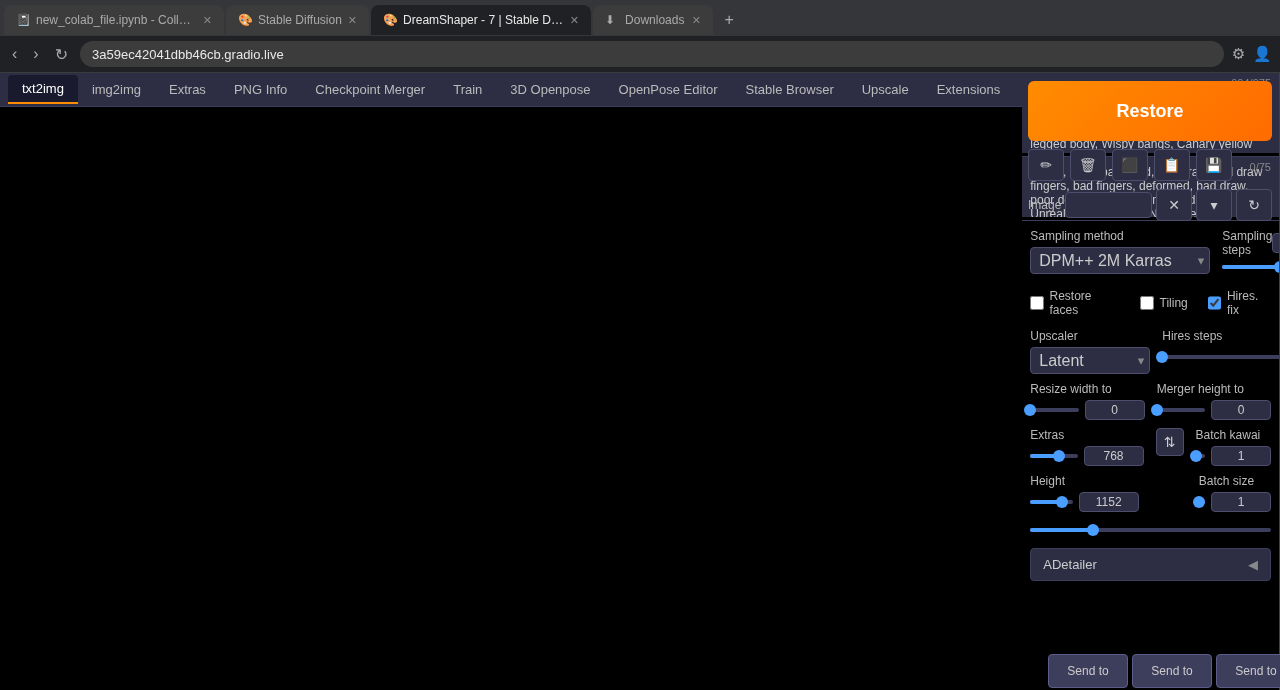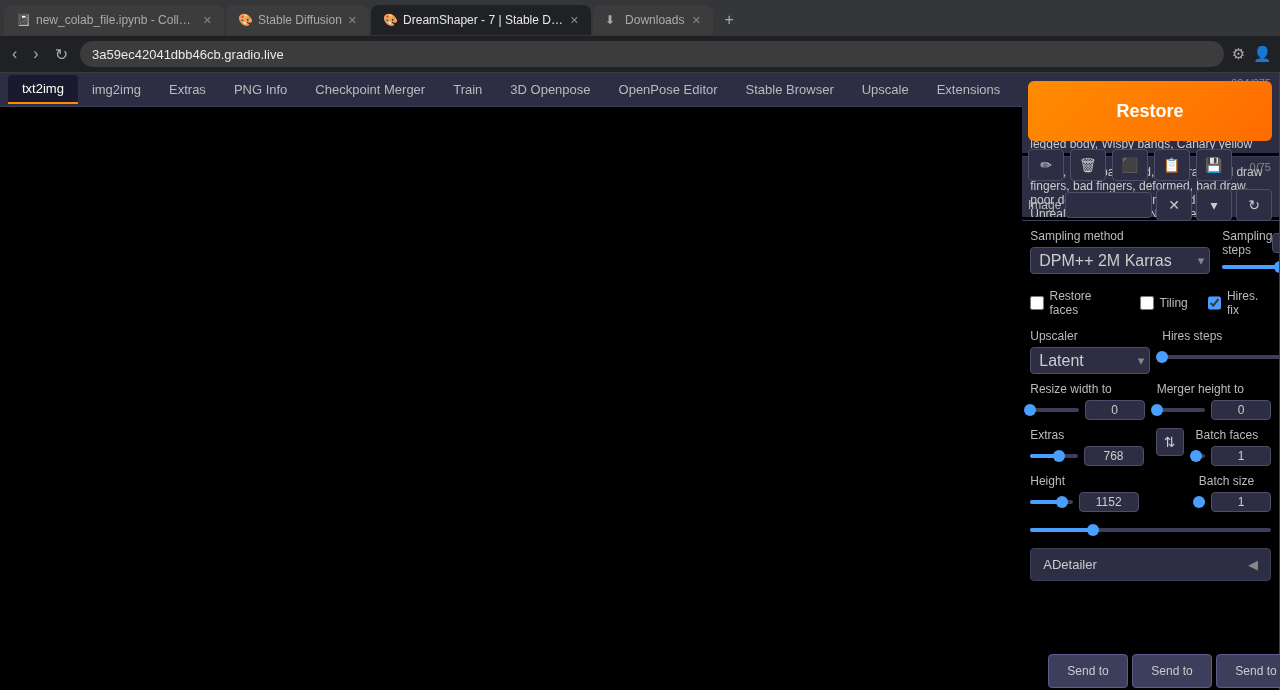--- a/index.html
+++ b/index.html
@@ -580,21 +580,21 @@
                 <div class="slider-fill" style="width:60%"></div>
                 <div class="slider-thumb" style="left:60%"></div>
               </div>
               <input type="text" class="num-input" value="768" style="">
             </div>
           </div>
           <div style="display:flex;align-items:flex-end;padding-bottom:2px;">
             <button class="swap-btn">⇅</button>
           </div>
           <div class="form-group" style="flex:1;">
-            <label class="form-label">Batch faces</label>
+            <label class="form-label">Batch kawai</label>
             <div style="display:flex;gap:6px;align-items:center;">
               <div class="slider-track" style="flex:1;">
                 <div class="slider-fill" style="width:8%"></div>
                 <div class="slider-thumb" style="left:8%"></div>
               </div>
               <input type="text" class="num-input" value="1" style="">
             </div>
           </div>
         </div>
 

